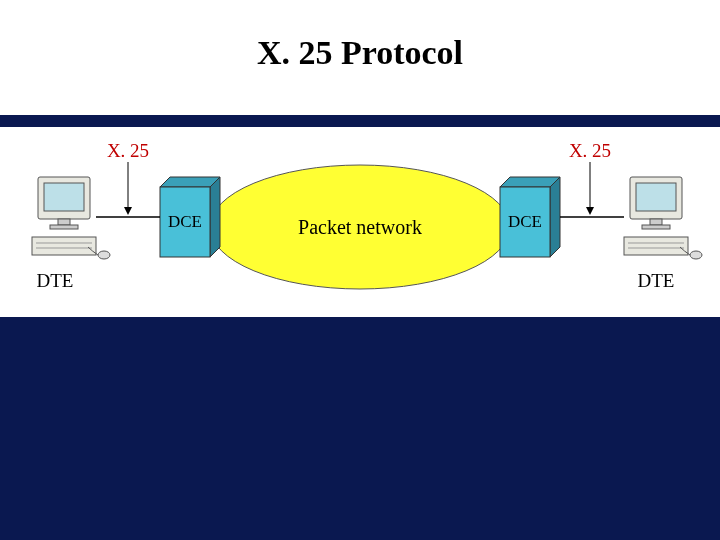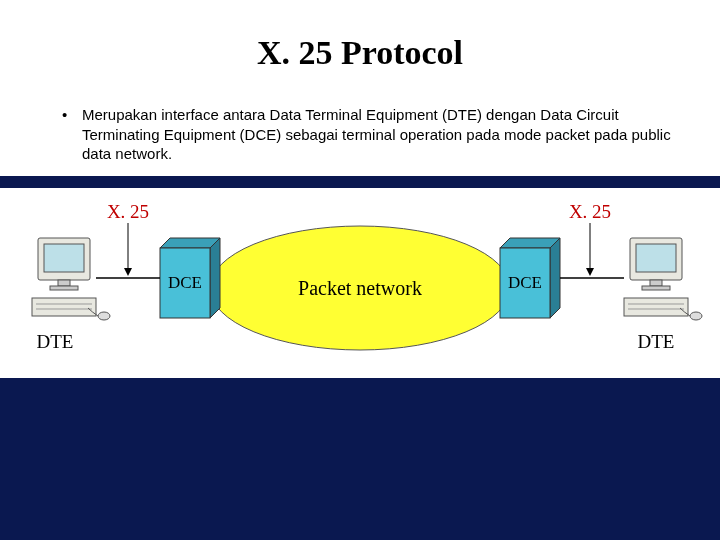--- a/index.html
+++ b/index.html
@@ -72,21 +72,20 @@
 <body>
 
 <div class="slide">
 
   <div class="title-bg">
     <h1 class="title">X. 25 Protocol</h1>
   </div>
 
   <div class="bullets">
     <ul>
-      <li>Merupakan interface antara Data Terminal Equipment (DTE) dengan Data Circuit Terminating Equipment (DCE) sebagai terminal operation pada mode packet pada public data network.</li>
     </ul>
   </div>
 
   <div class="diagram-wrap">
     <svg class="diagram" viewBox="0 0 720 190">
 
       <ellipse cx="360" cy="100" rx="150" ry="62" fill="#ffff33" stroke="#555" stroke-width="1"></ellipse>
       <text x="360" y="107" text-anchor="middle" font-family="Times New Roman, serif" font-size="20" fill="#000">Packet network</text>
 
       <g>

